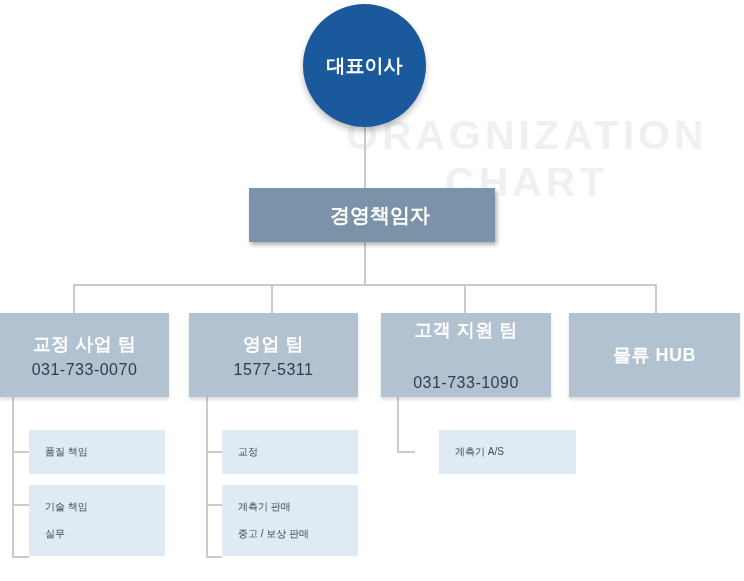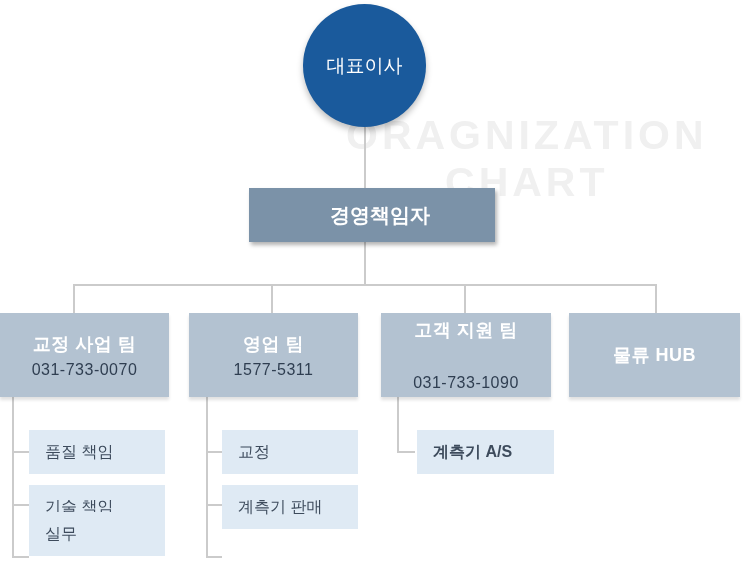--- a/index.html
+++ b/index.html
@@ -49,21 +49,21 @@
     width: 123px;
     height: 123px;
     border-radius: 50%;
     background: #1a5a9c;
     box-shadow: 0 4px 6px rgba(0,0,0,0.25);
     display: flex;
     align-items: center;
     justify-content: center;
     color: #ffffff;
     font-size: 19px;
-    font-weight: normal;
+    font-weight: bold;
     z-index: 2;
   }
   
   .manager-box {
     position: absolute;
     left: 249px;
     top: 188px;
     width: 230px;
     height: 54px;
     background: #7b92a8;
@@ -105,30 +105,30 @@
   .dept-0 { left: 0px;   width: 169px; }
   .dept-1 { left: 189px; width: 169px; }
   .dept-2 { left: 381px; width: 170px; gap: 32px; }
   .dept-3 { left: 569px; width: 171px; }
   
   .sub-box {
     position: absolute;
     height: 44px;
     background: #dfeaf4;
     color: #3d4b5c;
-    font-size: 16px;
+    font-size: 10px;
     line-height: 44px;
     padding-left: 16px;
     box-sizing: border-box;
     z-index: 2;
     white-space: nowrap;
   }
   .sub-col-0 { left: 29px;  width: 136px; }
   .sub-col-1 { left: 222px; width: 136px; }
-  .sub-col-2 { left: 417px; width: 137px; font-weight: bold; }
+  .sub-col-2 { left: 439px; width: 137px; }
   .row-0 { top: 430px; }
   .row-1 { top: 485px; }
   .row-2 { top: 512px; }
 </style>
 </head>
 <body>
 
 <div class="stage">
 
   <div class="watermark">
@@ -182,16 +182,17 @@
   <div class="dept-box dept-3">
     <div class="dept-title">물류 HUB</div>
   </div>
 
   <div class="sub-box sub-col-0 row-0">품질 책임</div>
   <div class="sub-box sub-col-0 row-1">기술 책임</div>
   <div class="sub-box sub-col-0 row-2">실무</div>
 
   <div class="sub-box sub-col-1 row-0">교정</div>
   <div class="sub-box sub-col-1 row-1">계측기 판매</div>
+  <div class="sub-box sub-col-1 row-2">중고 / 보상 판매</div>
 
   <div class="sub-box sub-col-2 row-0">계측기 A/S</div>
 
 </div>
 
 </body></html>

